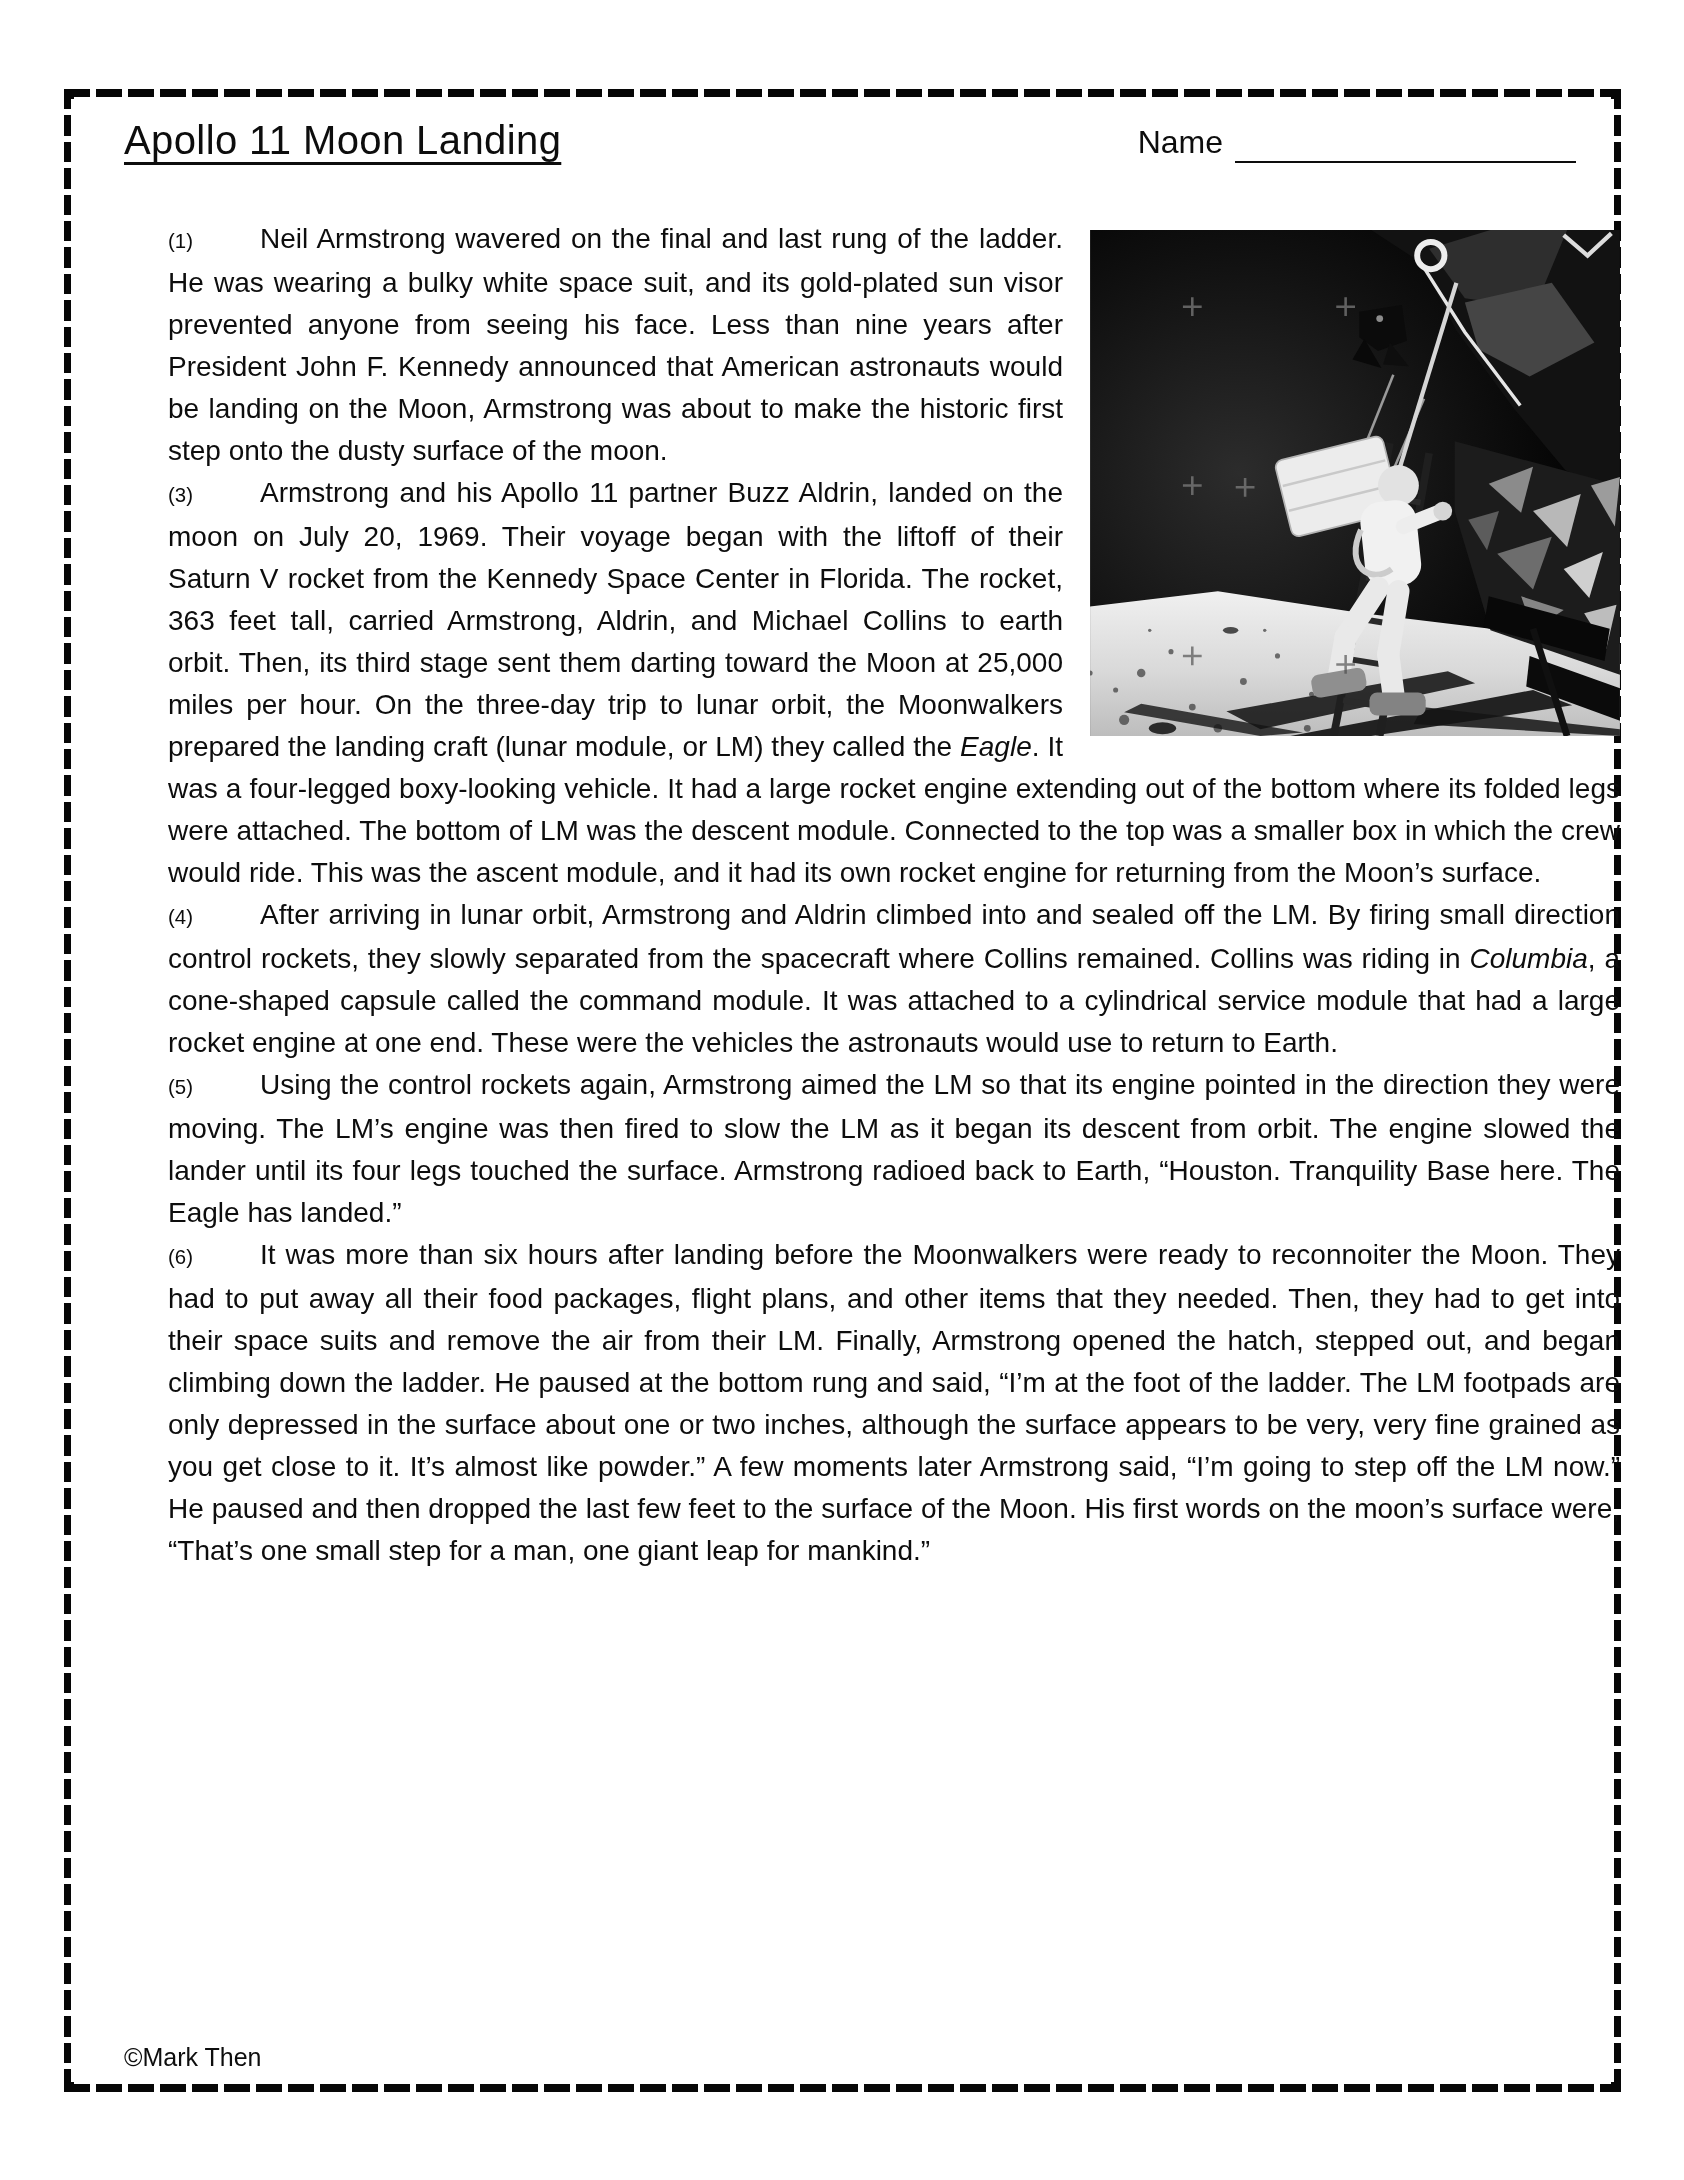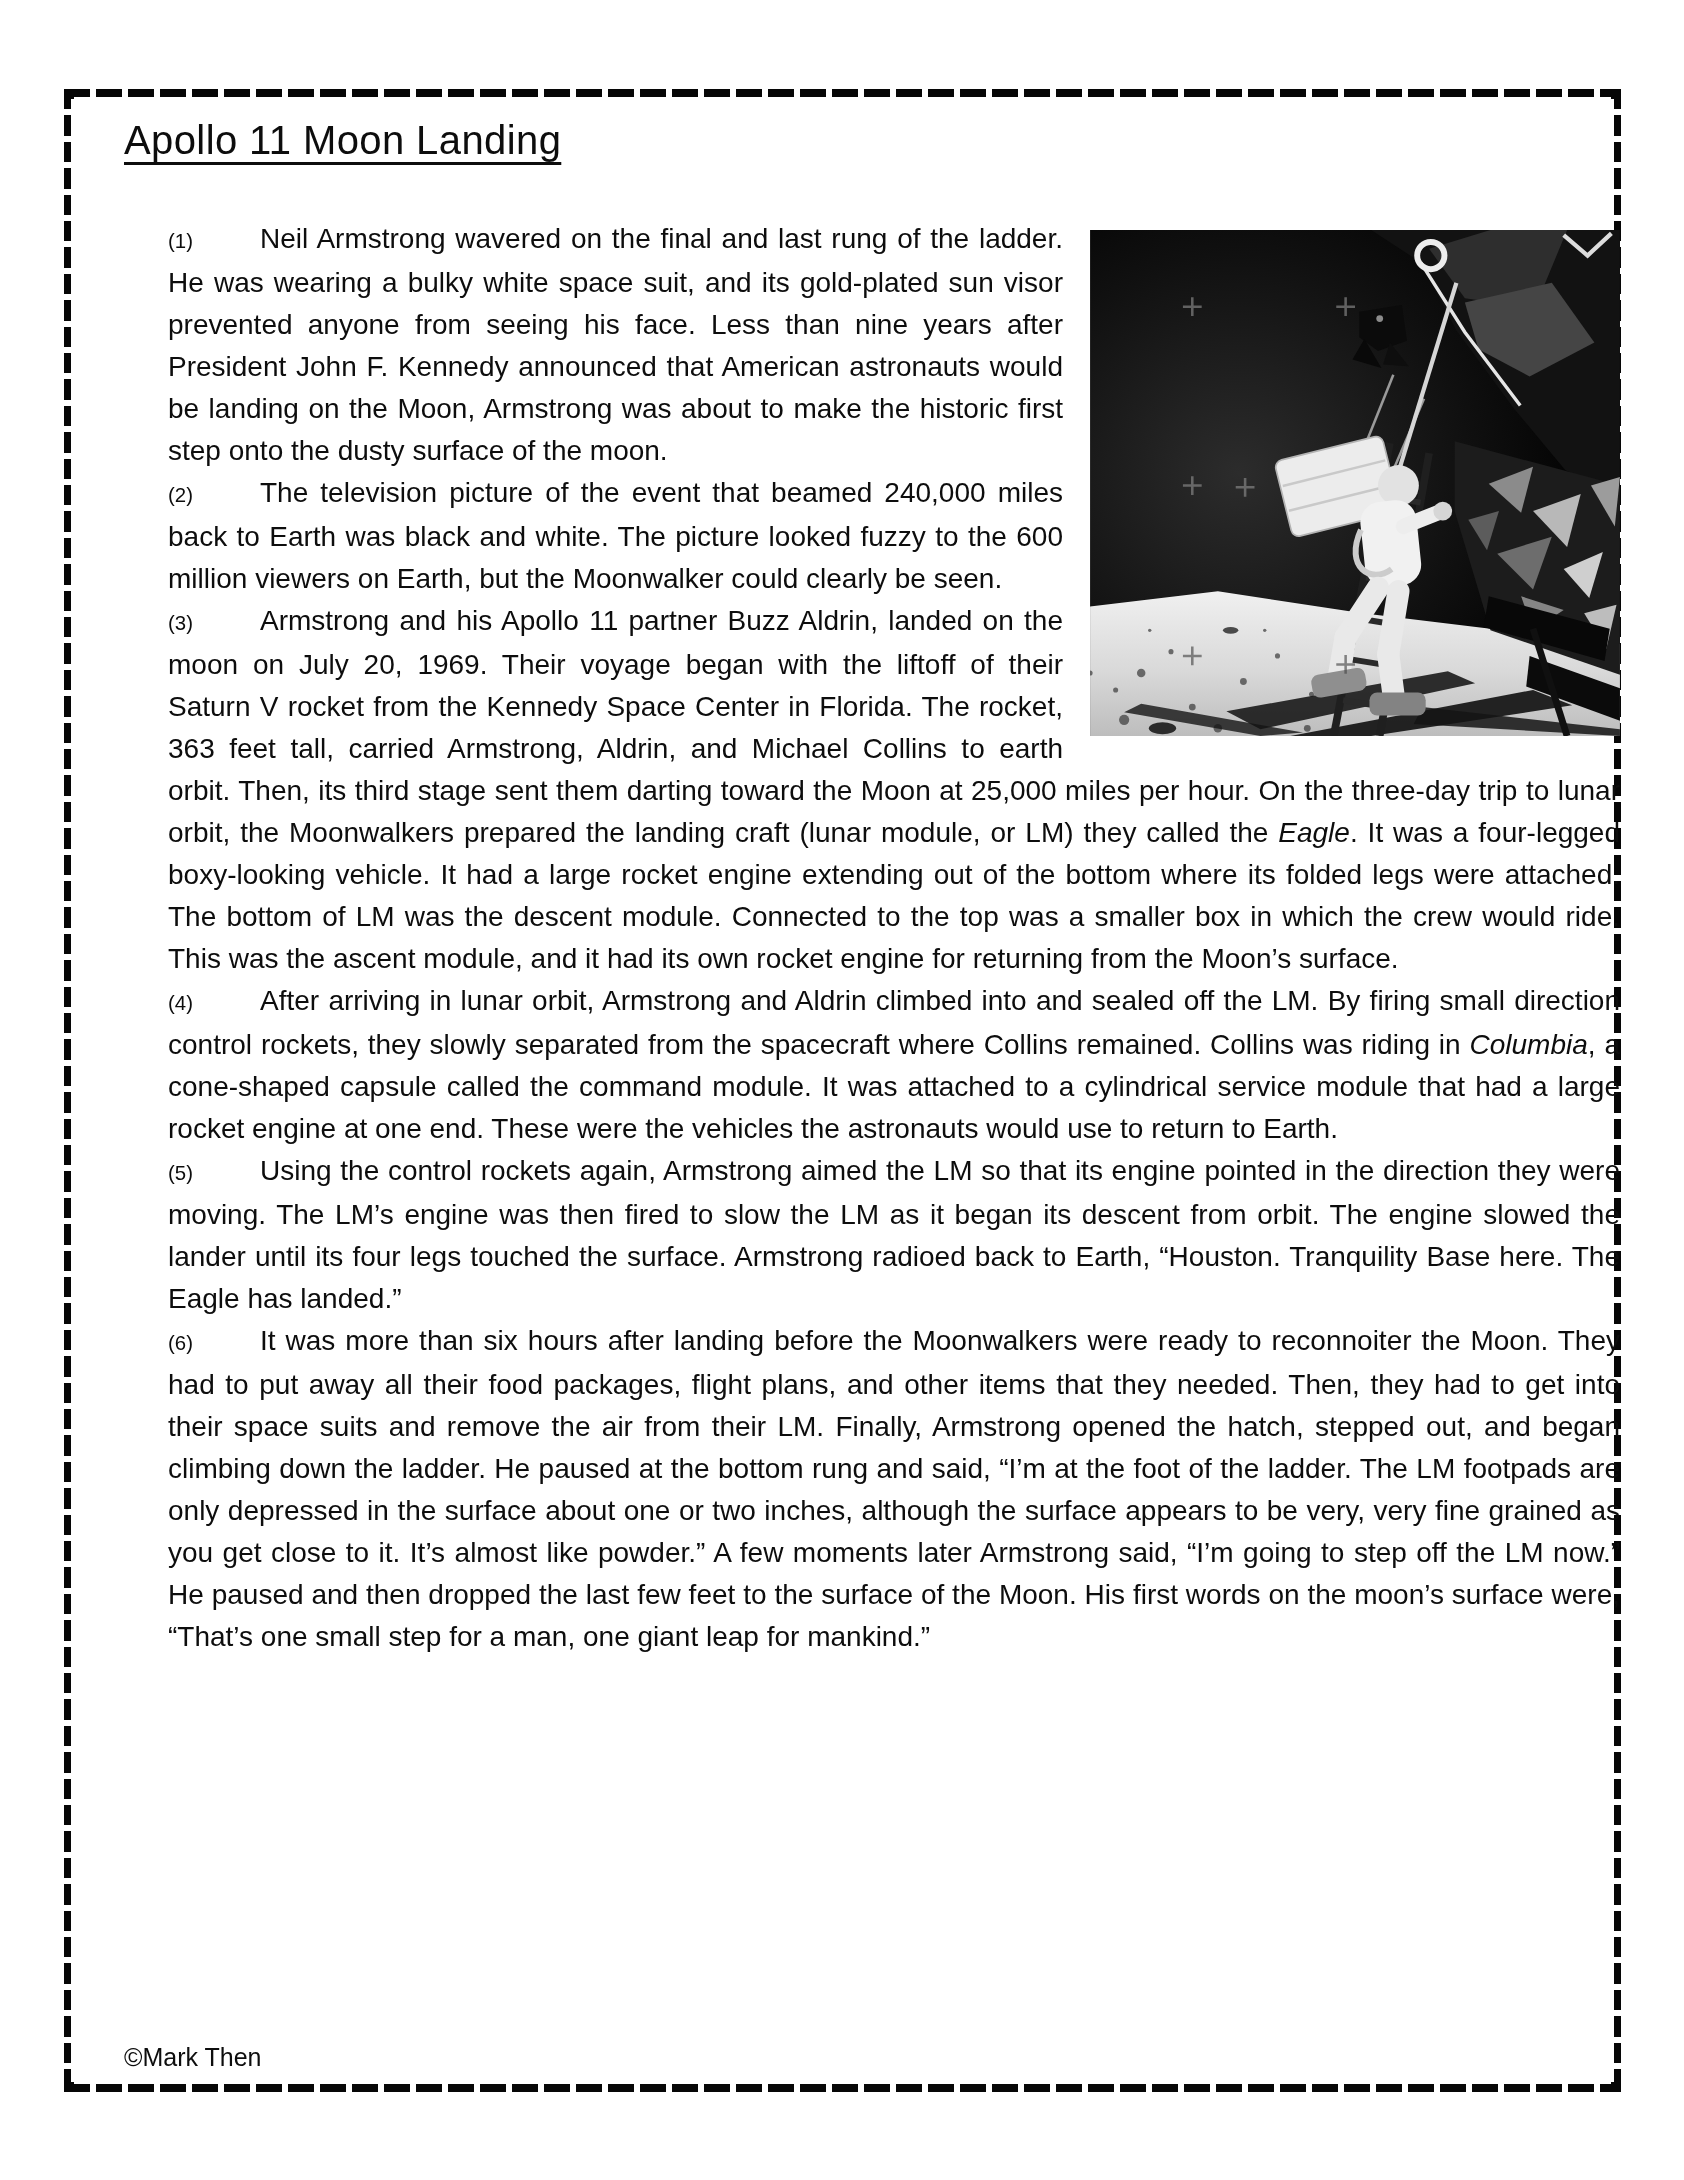--- a/index.html
+++ b/index.html
@@ -102,20 +102,24 @@
   <div class="edge edge-left"></div>
   <div class="edge edge-right"></div>
   <div class="corner c-tl"></div>
   <div class="corner c-tr"></div>
   <div class="corner c-bl"></div>
   <div class="corner c-br"></div>
 </div>
 
 <div class="header">
   <div class="doc-title">Apollo 11 Moon Landing</div>
+  <div class="name-group">
+    <span class="name-label">Name</span>
+    <span class="name-line"></span>
+  </div>
 </div>
 
 <div class="article">
   <figure class="photo-fig" role="img" aria-label="Black and white photograph of an Apollo 11 astronaut in a white space suit descending the lunar module ladder onto the Moon's surface">
     <svg viewBox="0 0 622 594" xmlns="http://www.w3.org/2000/svg">
       <defs>
         <radialGradient id="skyGlow" cx="28%" cy="48%" r="62%">
           <stop offset="0%" stop-color="#2c2c2c"></stop>
           <stop offset="70%" stop-color="#101010"></stop>
           <stop offset="100%" stop-color="#050505"></stop>
@@ -244,21 +248,20 @@
         </g>
         <g stroke="#4a4a4a">
           <path d="M120,489 v22 M109,500 h22"></path>
           <path d="M300,499 v22 M289,510 h22"></path>
         </g>
       </g>
     </svg>
   </figure>
 
 <p class="para"><span class="pnum">(1)</span><span>Neil Armstrong wavered on the final and last rung of the ladder. He was wearing a bulky white space suit, and its gold-plated sun visor prevented anyone from seeing his face. Less than nine years after President John F. Kennedy announced that American astronauts would be landing on the Moon, Armstrong was about to make the historic first step onto the dusty surface of the moon.</span></p>
-    <p class="para"><span class="pnum">(2)</span><span>The television picture of the event that beamed 240,000 miles back to Earth was black and white. The picture looked fuzzy to the 600 million viewers on Earth, but the Moonwalker could clearly be seen.</span></p>
     <p class="para"><span class="pnum">(3)</span><span>Armstrong and his Apollo 11 partner Buzz Aldrin, landed on the moon on July 20, 1969. Their voyage began with the liftoff of their Saturn V rocket from the Kennedy Space Center in Florida. The rocket, 363 feet tall, carried Armstrong, Aldrin, and Michael Collins to earth orbit. Then, its third stage sent them darting toward the Moon at 25,000 miles per hour. On the three-day trip to lunar orbit, the Moonwalkers prepared the landing craft (lunar module, or LM) they called the </span><i>Eagle</i><span>. It was a four-legged boxy-looking vehicle. It had a large rocket engine extending out of the bottom where its folded legs were attached. The bottom of LM was the descent module. Connected to the top was a smaller box in which the crew would ride. This was the ascent module, and it had its own rocket engine for returning from the Moon’s surface.</span></p>
     <p class="para"><span class="pnum">(4)</span><span>After arriving in lunar orbit, Armstrong and Aldrin climbed into and sealed off the LM. By firing small direction control rockets, they slowly separated from the spacecraft where Collins remained. Collins was riding in </span><i>Columbia</i><span>, a cone-shaped capsule called the command module. It was attached to a cylindrical service module that had a large rocket engine at one end. These were the vehicles the astronauts would use to return to Earth.</span></p>
     <p class="para"><span class="pnum">(5)</span><span>Using the control rockets again, Armstrong aimed the LM so that its engine pointed in the direction they were moving. The LM’s engine was then fired to slow the LM as it began its descent from orbit. The engine slowed the lander until its four legs touched the surface. Armstrong radioed back to Earth, “Houston. Tranquility Base here. The Eagle has landed.”</span></p>
     <p class="para"><span class="pnum">(6)</span><span>It was more than six hours after landing before the Moonwalkers were ready to reconnoiter the Moon. They had to put away all their food packages, flight plans, and other items that they needed. Then, they had to get into their space suits and remove the air from their LM. Finally, Armstrong opened the hatch, stepped out, and began climbing down the ladder. He paused at the bottom rung and said, “I’m at the foot of the ladder. The LM footpads are only depressed in the surface about one or two inches, although the surface appears to be very, very fine grained as you get close to it. It’s almost like powder.” A few moments later Armstrong said, “I’m going to step off the LM now.” He paused and then dropped the last few feet to the surface of the Moon. His first words on the moon’s surface were, “That’s one small step for a man, one giant leap for mankind.”</span></p>
   </div>
 
 <div class="footer">©Mark Then</div>
 
 
 </body></html>

